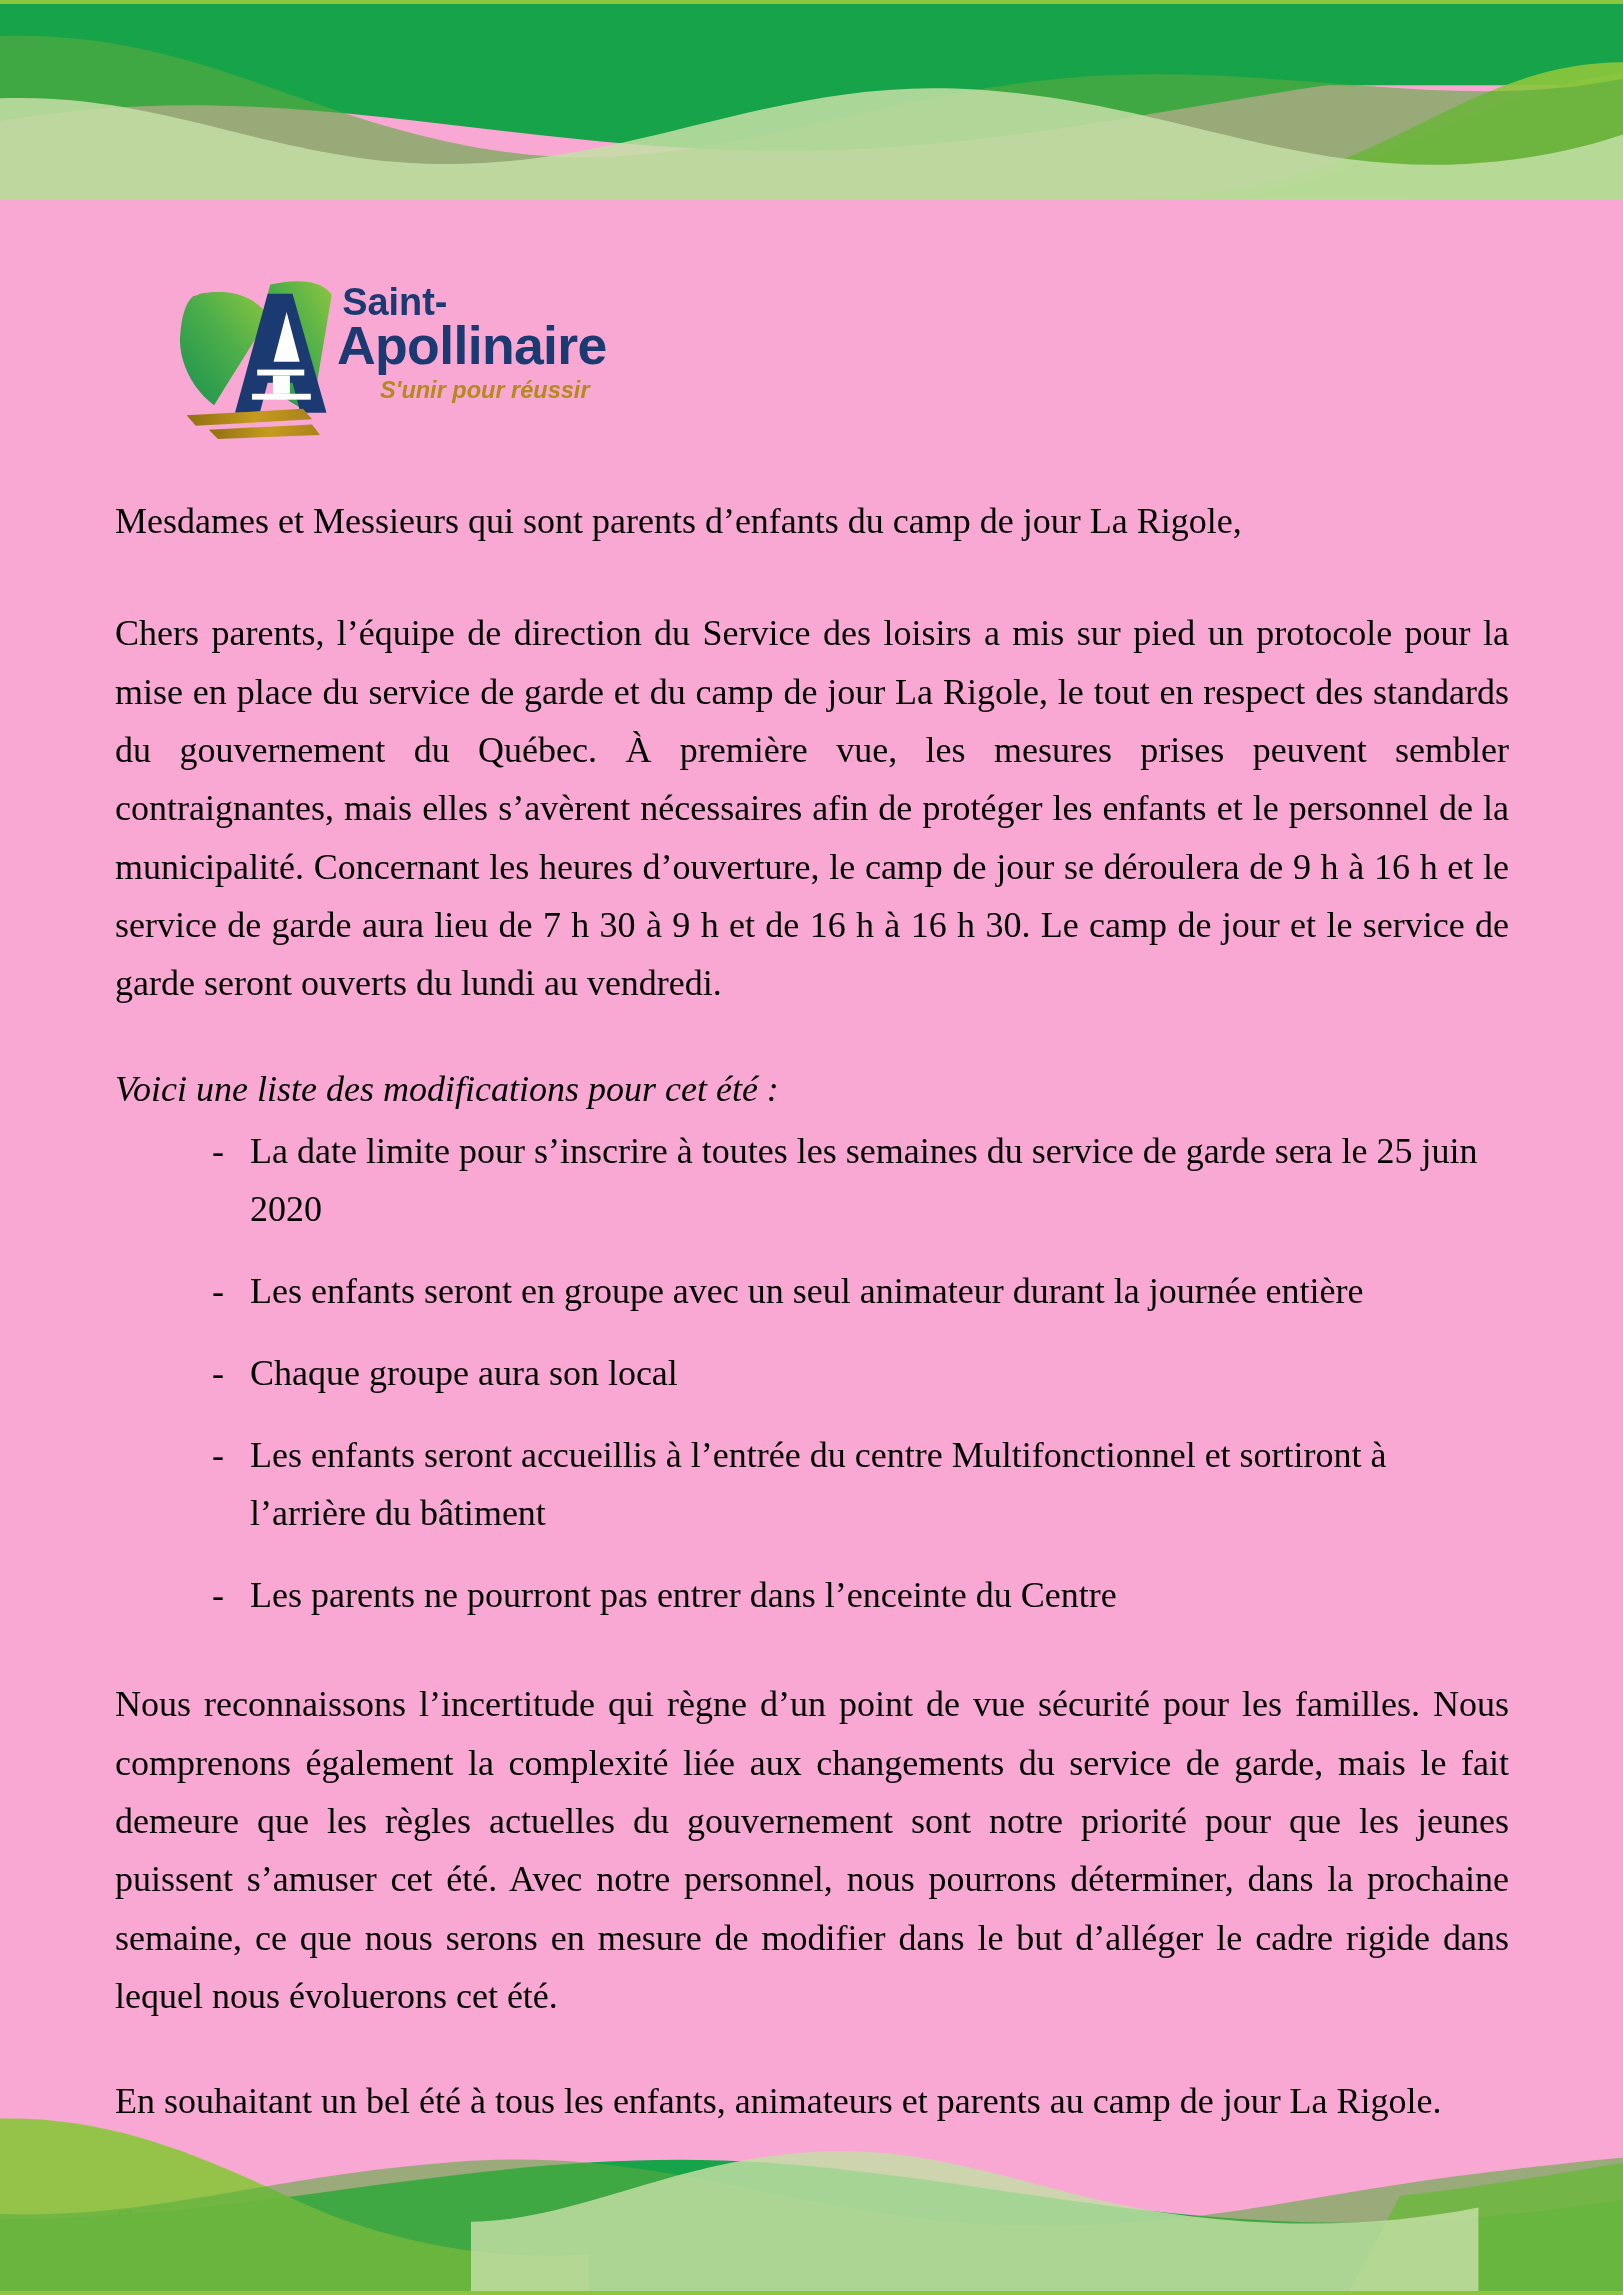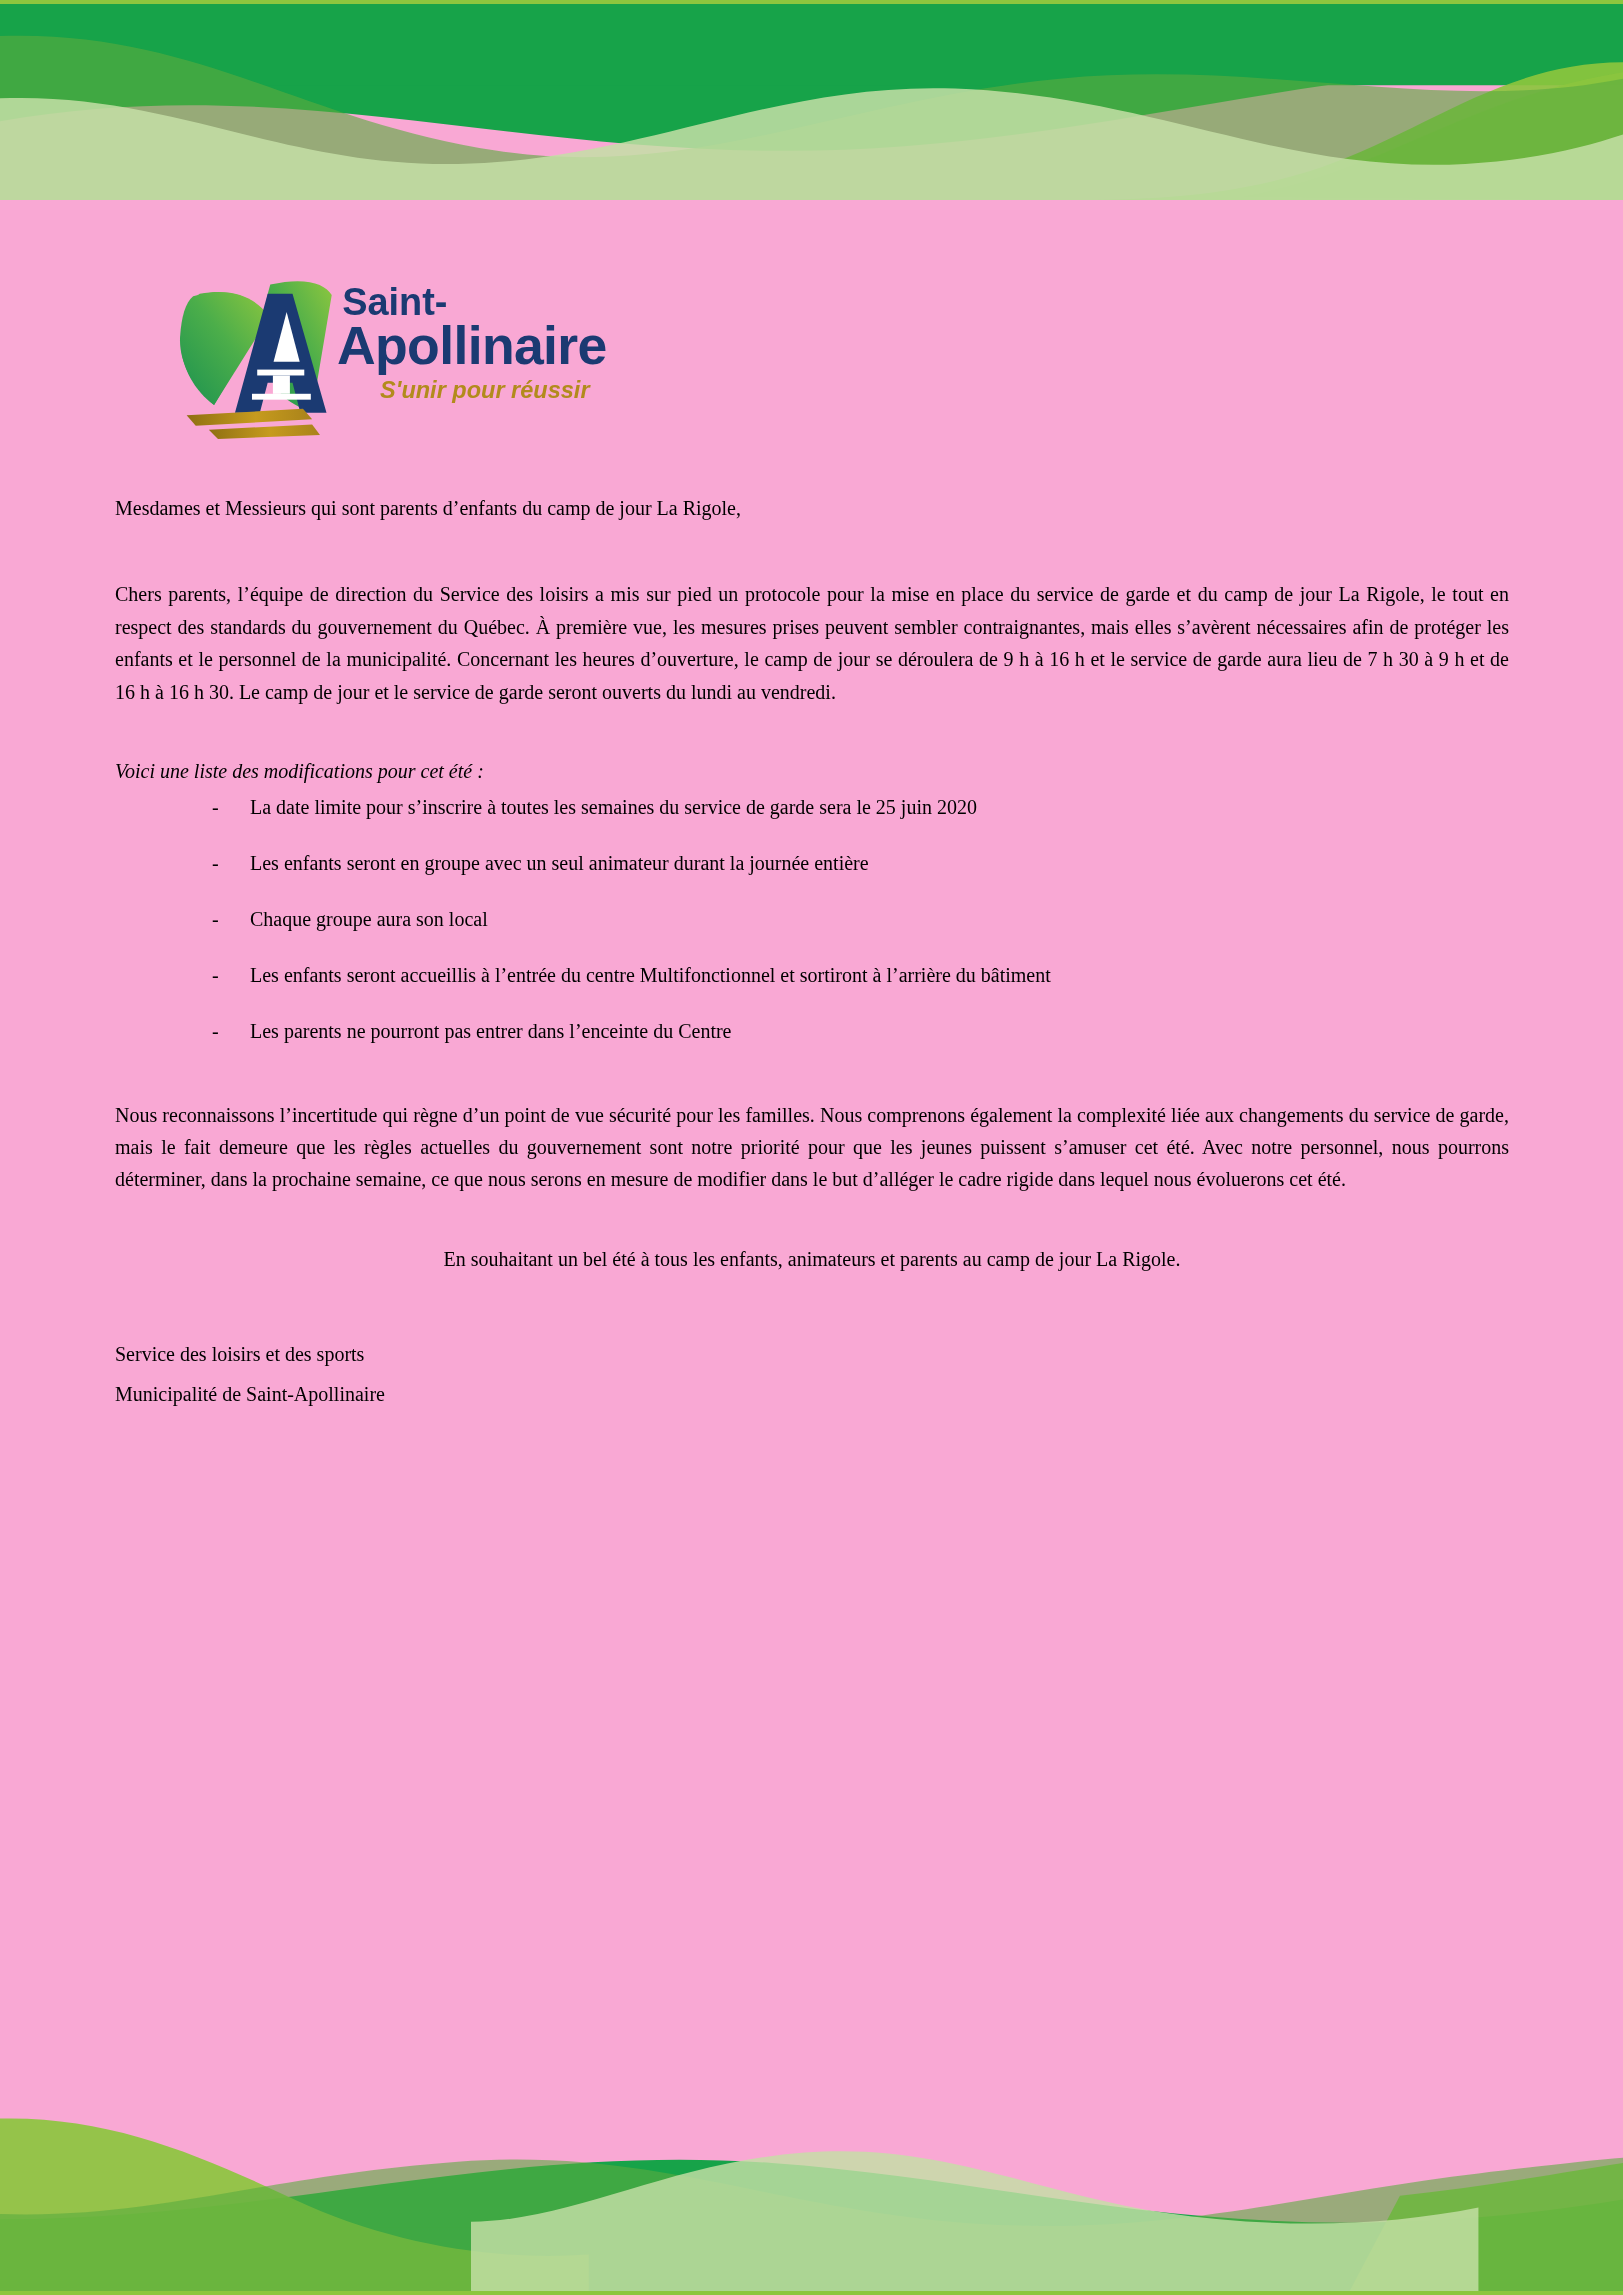--- a/index.html
+++ b/index.html
@@ -58,32 +58,32 @@
   .letter {
     position: absolute;
     left: 115px;
     top: 492px;
     width: 1394px;
   }
 
   .letter p,
   .letter li,
   .letter .line {
-    font-size: 20px;
+    font-size: 36px;
     line-height: 1.62;
     margin: 0;
   }
 
   .salutation { margin-bottom: 54px !important; }
 
   .para {
     text-align: justify;
     margin-bottom: 47px !important;
   }
-  .para.left { text-align: center; }
+  .para.left { text-align: left; }
 
   .list-intro { margin-bottom: 3.9px !important; font-style: italic; }
 
   ul.mods {
     list-style: none;
     margin: 0 0 51px 0;
     padding: 0 0 0 97px;
   }
   ul.mods li {
     position: relative;

